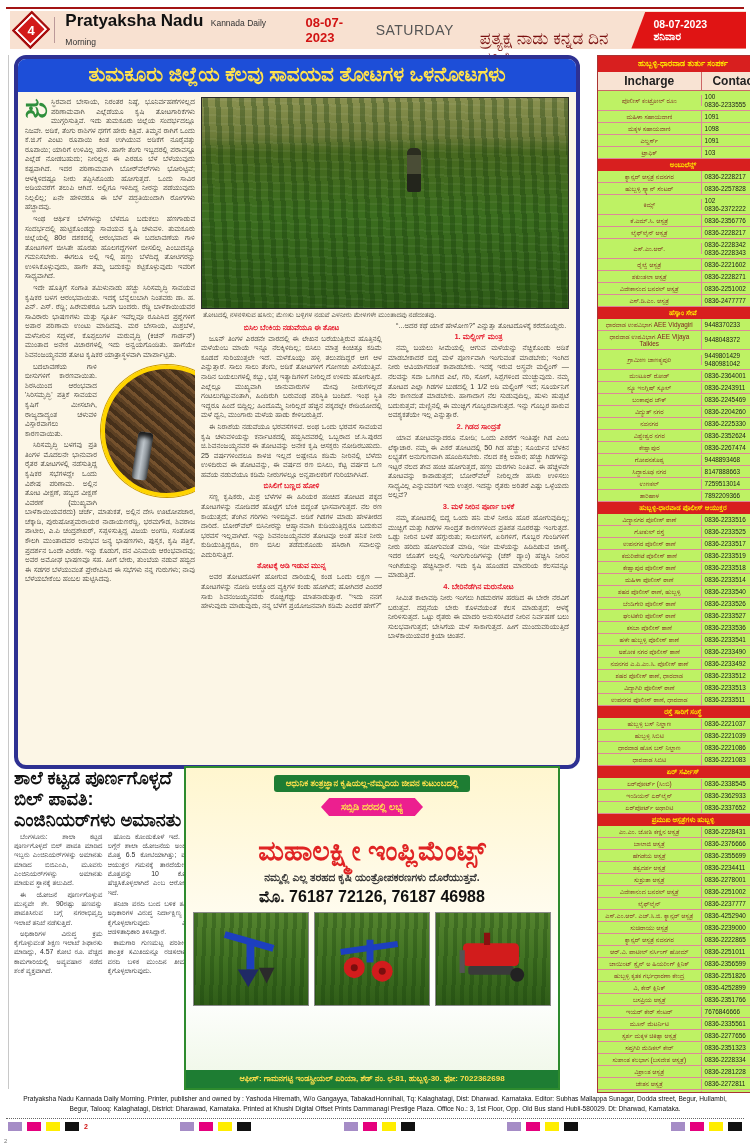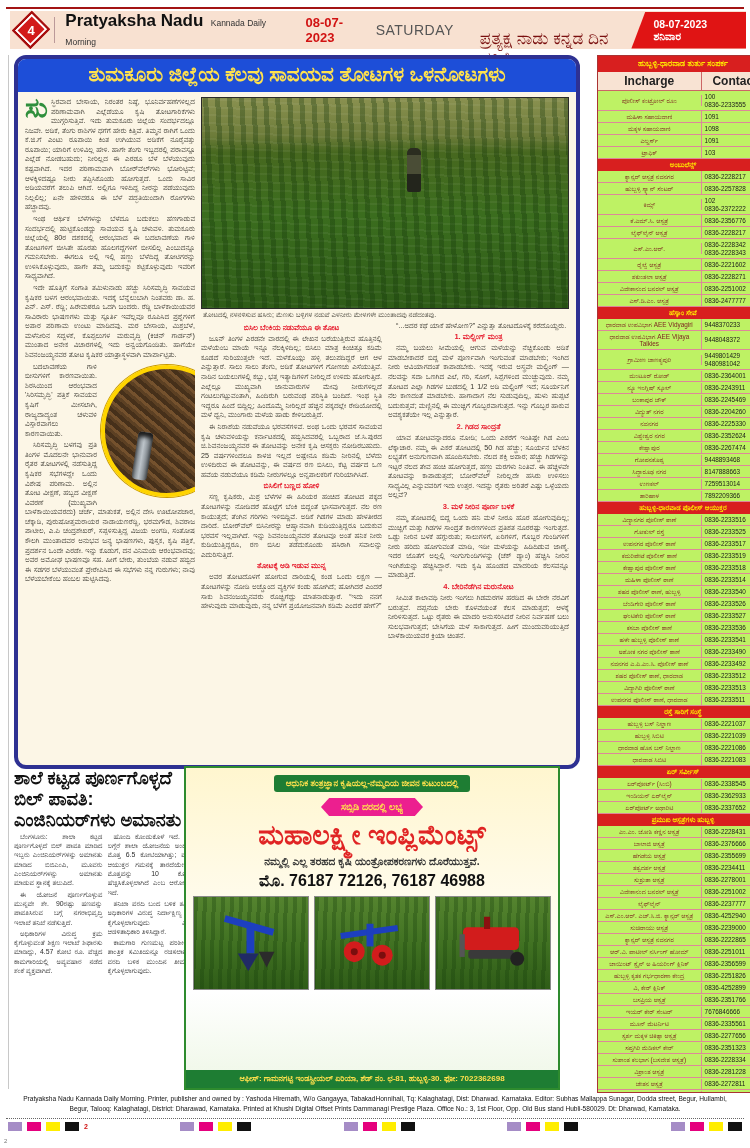--- a/index.html
+++ b/index.html
@@ -74,21 +74,21 @@
   .s2col{flex:1;overflow:hidden;}
   .s2col p{margin:0 0 2px;text-align:justify;font-size:6.9px;line-height:1.35;color:#2d2d2d;text-indent:6px;}
   
   .ad{position:absolute;left:184px;top:766px;width:372px;height:320px;border:2px solid #2e8b2e;
       background:linear-gradient(180deg,#fff6cf 0%,#ffffff 70%,#eef7e6 100%);
       display:flex;flex-direction:column;align-items:center;overflow:hidden;}
   .ad-banner{margin-top:7px;background:#1e7d33;color:#ffe14d;font-weight:bold;font-size:8.5px;
              padding:3px 12px;border-radius:3px;}
   .ad-ribbon{margin-top:6px;background:#ec1f8f;color:#ffe14d;font-weight:bold;font-size:9.5px;
              padding:3px 20px;clip-path:polygon(8% 0,92% 0,100% 50%,92% 100%,8% 100%,0 50%);}
-  .ad-title{margin-top:6px;color:#e02424;font-weight:bold;font-size:27px;line-height:1;}
+  .ad-title{margin-top:22px;color:#e02424;font-weight:bold;font-size:27px;line-height:1;}
   .ad-sub{margin-top:6px;font-size:10.5px;font-weight:bold;color:#333;}
   .ad-phone{margin-top:4px;font-size:16px;font-weight:bold;color:#111;}
   .ad-photos{display:flex;gap:5px;width:96%;margin-top:6px;}
   .ad-ph{flex:1;height:92px;border:1px solid #8a8a8a;position:relative;overflow:hidden;
      background:linear-gradient(180deg,#55842f 0%,#3f7021 55%,#2f5c18 100%);}
   .ad-ph .tex{position:absolute;inset:0;
      background:repeating-linear-gradient(92deg,rgba(20,60,10,.3) 0 4px,transparent 4px 9px);}
   .ad-ph svg{position:absolute;left:8%;top:12%;width:84%;height:76%;}
   .ad-addr{margin-top:auto;width:100%;background:#1e7d33;color:#ffe14d;font-weight:bold;
            font-size:8px;text-align:center;padding:4px 2px;}

